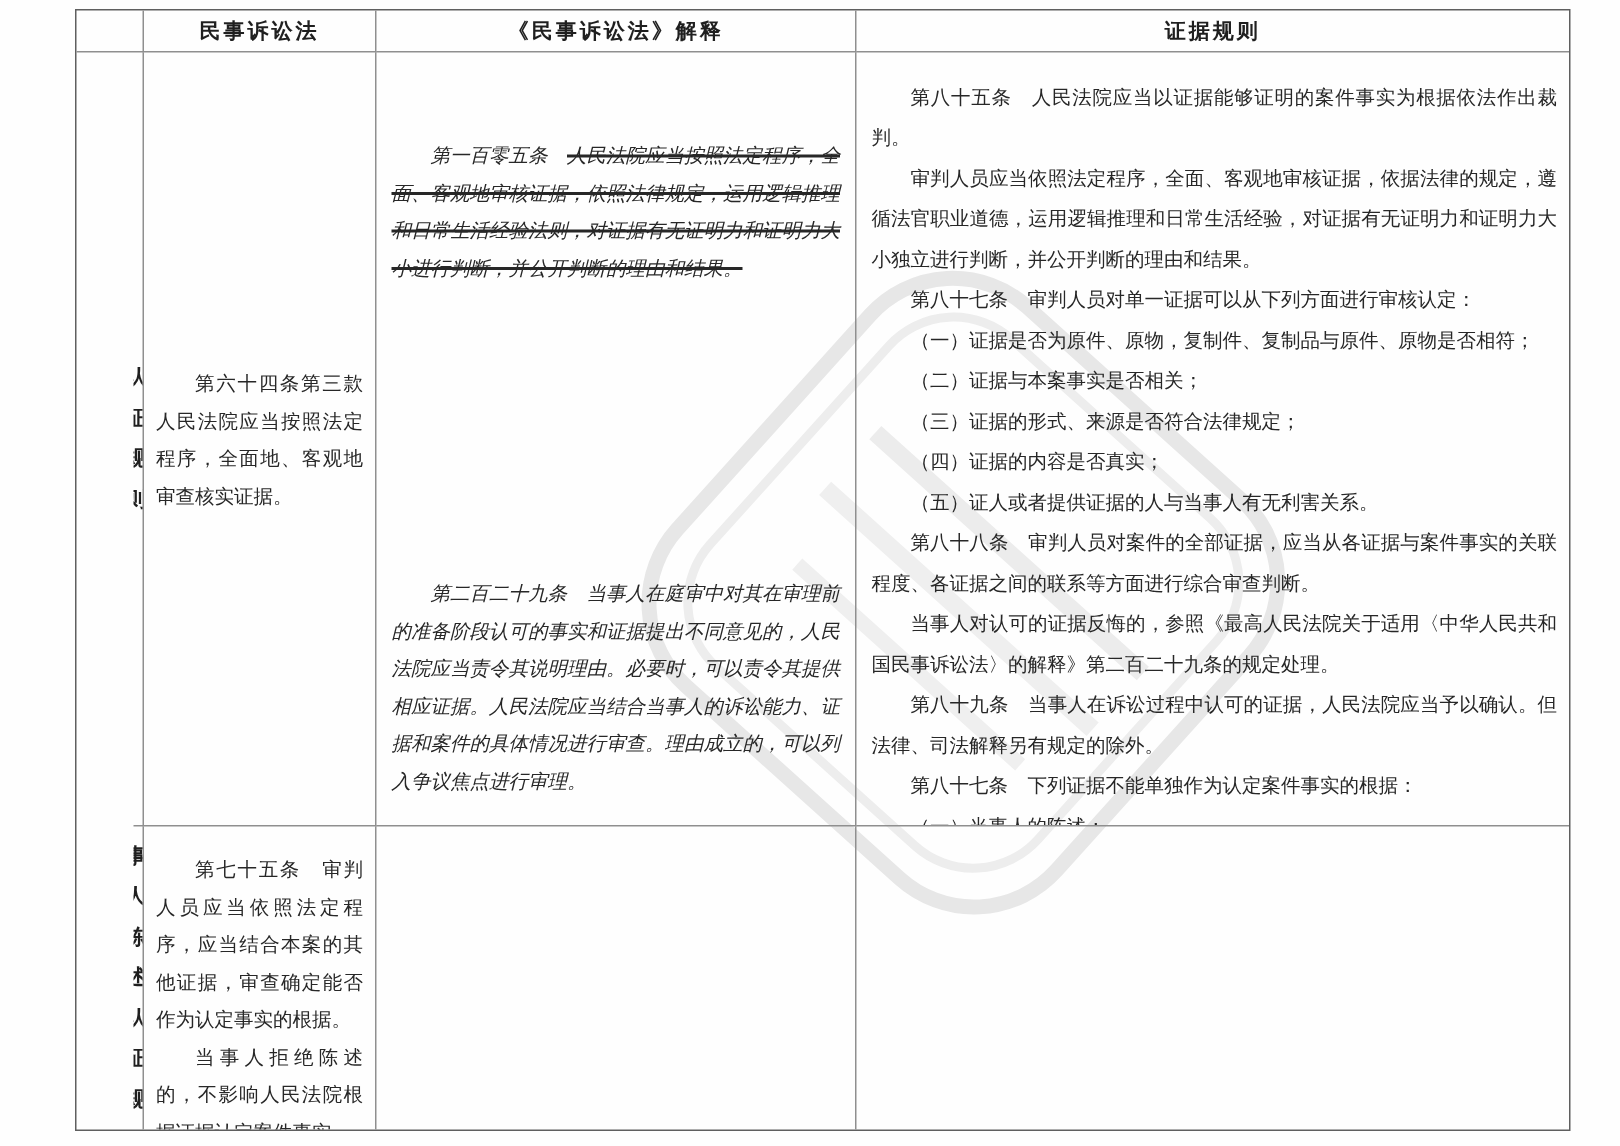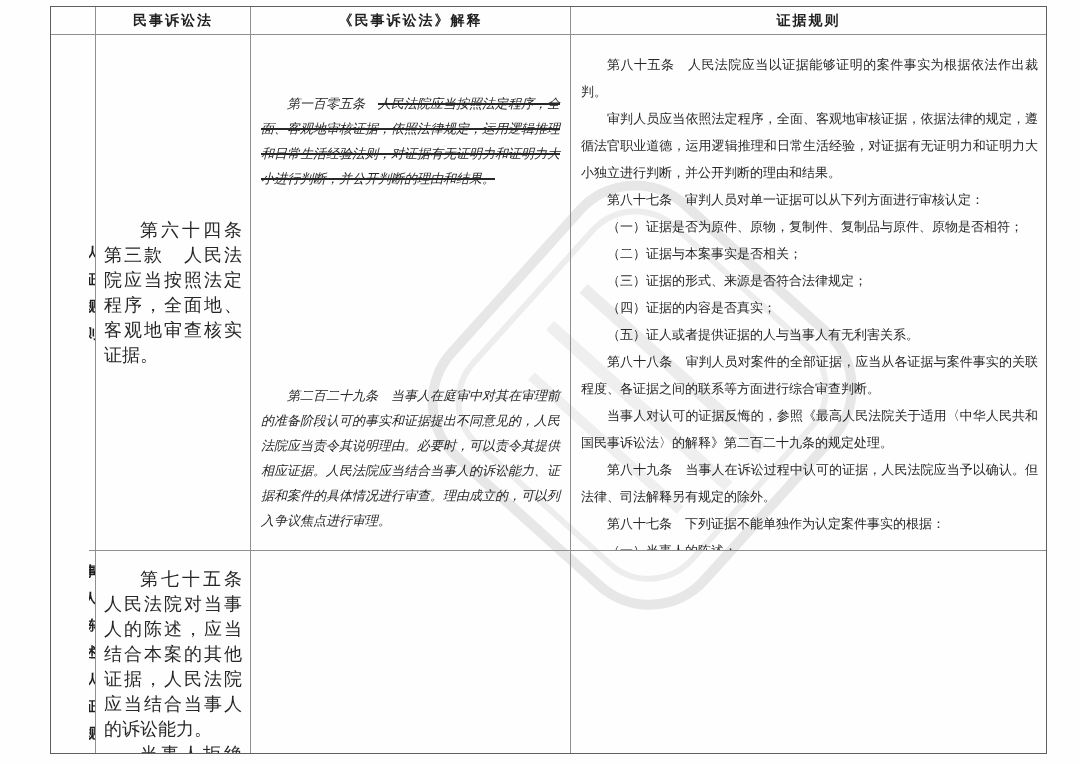--- a/index.html
+++ b/index.html
@@ -38,21 +38,21 @@
     display:flex;align-items:center;justify-content:center;
     font-weight:bold;font-size:14px;color:#1f1f1f;margin-left:38px;
   }
   .lblcell .vert{
     display:inline-block;width:34px;line-height:27px;letter-spacing:3px;
     text-align:justify;word-break:break-all;
   }
   .para{
     margin:0;text-indent:2em;text-align:justify;word-break:break-all;
   }
-  .c1cell{padding:0 8px;font-size:18px;}
+  .c1cell{padding:0 8px;font-size:13px;}
   .c1cell .para{line-height:25px;}
   .c1r1{display:flex;flex-direction:column;justify-content:center;}
   .c1r2{padding-top:16px;}
   .c2cell{font-size:13px;}
   .c2cell .blk{position:absolute;left:10px;right:10px;font-style:italic;}
   .c2cell .para{line-height:25px;}
   .blk.b1{top:56px;}
   .blk.b2{top:348px;}
   .strike{text-decoration:line-through;text-decoration-thickness:1.5px;}
   .gap{display:inline-block;width:1em;}
@@ -113,21 +113,21 @@
       <p class="para">第八十七条　下列证据不能单独作为认定案件事实的根据：</p>
       <p class="para">（一）当事人的陈述；</p>
 
     </div>
 
     <div class="cell lblcell lastrow">
       <span class="vert">当事人陈述认证规则</span>
     </div>
 
     <div class="cell c1cell c1r2 lastrow">
-      <p class="para">第七十五条　人民法院对当事人的陈述，应当结合本案的其他证据，人民法院应当结合当事人的诉讼能力。</p>
+      <p class="para">第七十五条　审判人员应当依照法定程序，应当结合本案的其他证据，审查确定能否作为认定事实的根据。</p>
       <p class="para">当事人拒绝陈述的，不影响人民法院根据证据认定案件事实。</p>
     </div>
 
     <div class="cell c2cell lastrow"></div>
 
     <div class="cell c3cell lastcol lastrow"></div>
 
   </div>
 </div>
 

